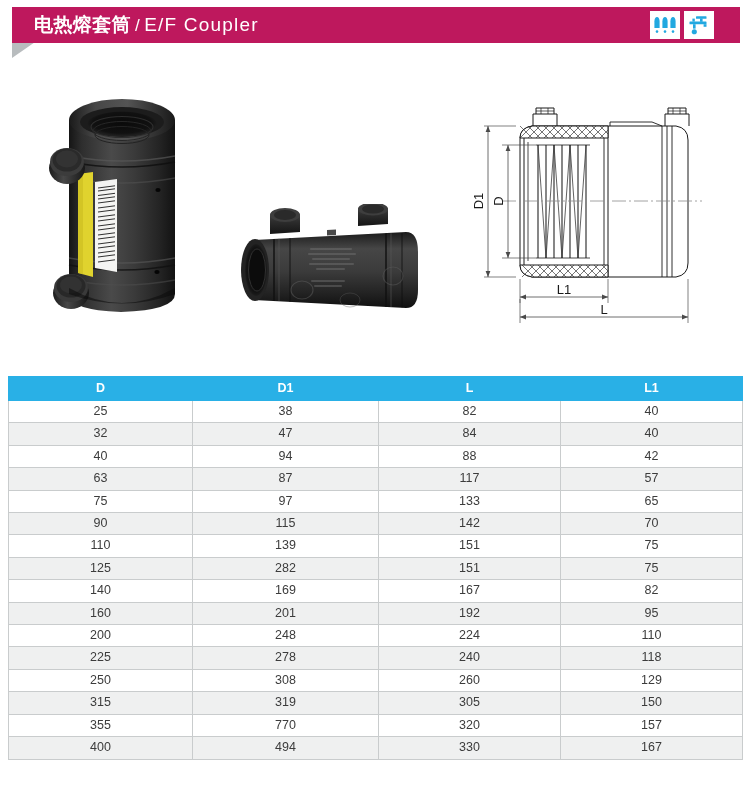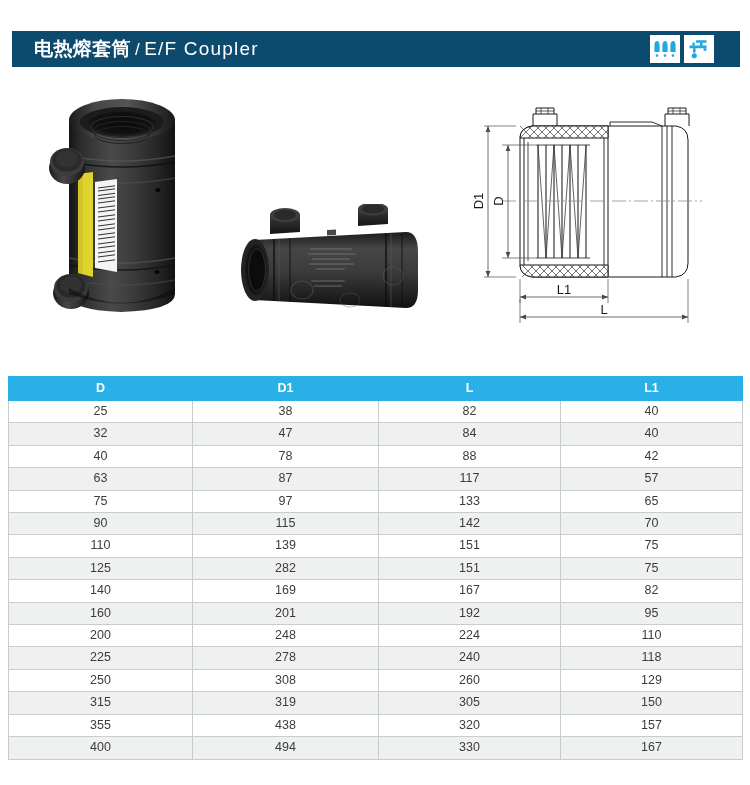--- a/index.html
+++ b/index.html
@@ -15,22 +15,21 @@
   .header-wrap { position: absolute; left: 0; top: 0; width: 750px; height: 62px; }
   .ribbon-fold {
     position: absolute; left: 12px; top: 40px;
     width: 0; height: 0;
     border-left: 26px solid #b8bcbe;
     border-bottom: 18px solid transparent;
   }
   .header-bar {
     position: absolute; left: 12px; top: 7px;
     width: 728px; height: 36px;
-    background: #0c4a6e;
-    margin-top: 24px;
+    background: #be185d;
   }
   .header-title {
     position: absolute; left: 22px; top: 50%;
     transform: translateY(-50%);
     color: #ffffff;
     font-size: 19px;
     font-weight: bold;
     letter-spacing: 0.4px;
     white-space: nowrap;
   }
@@ -454,21 +453,21 @@
           <td>40</td>
         </tr>
         <tr>
           <td>32</td>
           <td>47</td>
           <td>84</td>
           <td>40</td>
         </tr>
         <tr>
           <td>40</td>
-          <td>78</td>
+          <td>94</td>
           <td>88</td>
           <td>42</td>
         </tr>
         <tr>
           <td>63</td>
           <td>87</td>
           <td>117</td>
           <td>57</td>
         </tr>
         <tr>
@@ -526,21 +525,21 @@
           <td>129</td>
         </tr>
         <tr>
           <td>315</td>
           <td>319</td>
           <td>305</td>
           <td>150</td>
         </tr>
         <tr>
           <td>355</td>
-          <td>438</td>
+          <td>770</td>
           <td>320</td>
           <td>157</td>
         </tr>
         <tr>
           <td>400</td>
           <td>494</td>
           <td>330</td>
           <td>167</td>
         </tr>
       </tbody>

